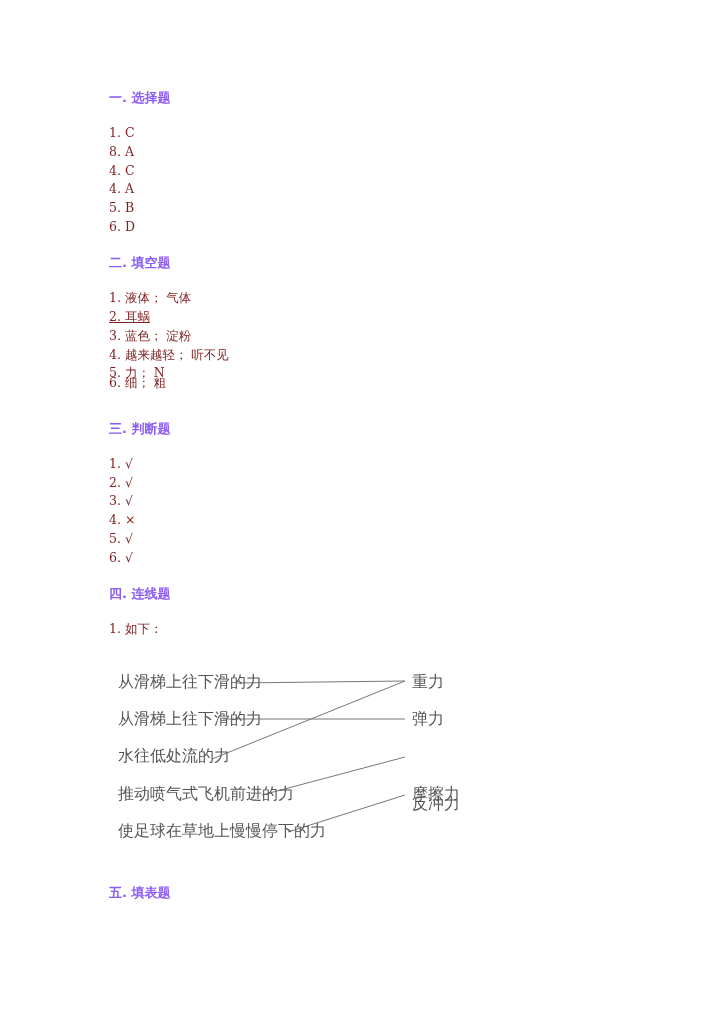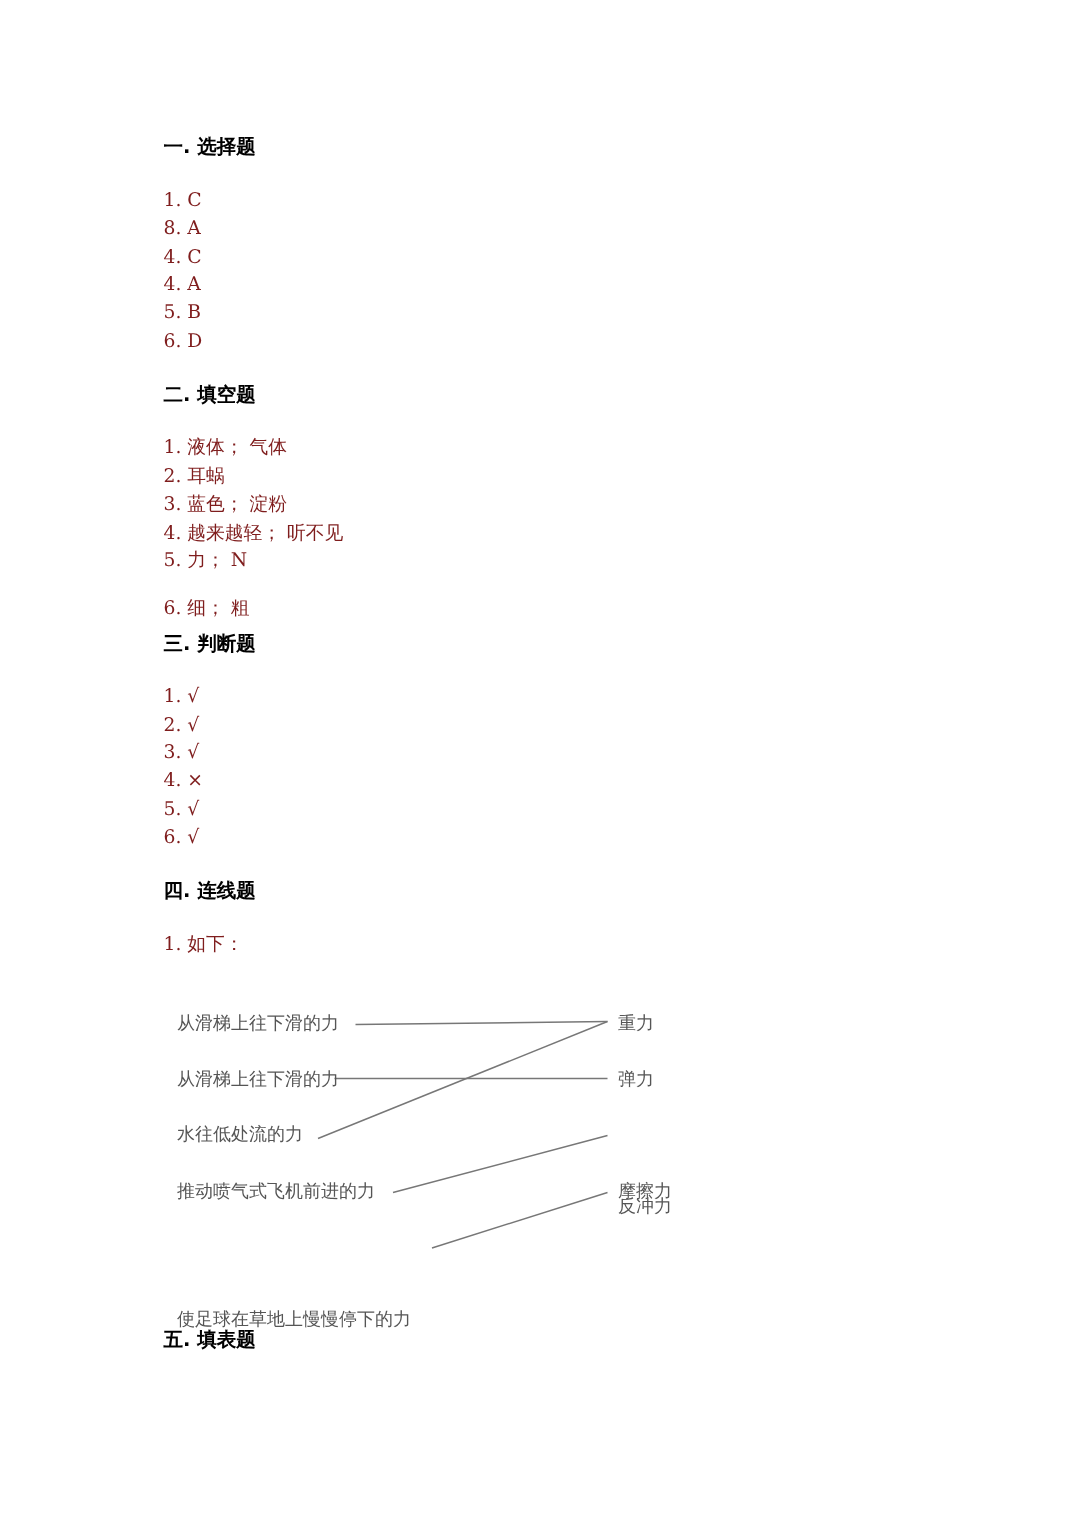--- a/index.html
+++ b/index.html
@@ -1,42 +1,42 @@
 <!DOCTYPE html>
 <html><head>
   <meta charset="utf-8">
   <style>
     html, body { margin:0; padding:0; background:#ffffff; }
     body { width:720px; height:1018px; position:relative; overflow:hidden;
            font-family: "DejaVu Serif", "Liberation Serif", serif; color:#333; }
-    .heading { position:absolute; left:109px; font-size:13px; font-weight:bold; color:#000000;
+    .heading { position:absolute; left:109px; font-size:13px; font-weight:bold; color:#8b5cf6;
                font-family: "DejaVu Sans", "Liberation Sans", sans-serif; }
     .item { position:absolute; left:109px; font-size:12.5px; color:#7f1d1d; line-height:18px; }
     .diagram { position:absolute; left:0; top:0; width:720px; height:1018px; }
-    .dlabel { position:absolute; font-size:12px; color:#555; white-space:nowrap; line-height:14px; }
+    .dlabel { position:absolute; font-size:16px; color:#555; white-space:nowrap; line-height:14px; }
     svg line { stroke:#777; stroke-width:1; }
   </style>
 </head>
 <body>
 
 <div class="heading" style="top:89px;">一. 选择题</div>
 <div class="item" style="top:124px;">1. C</div>
 <div class="item" style="top:143px;">8. A</div>
 <div class="item" style="top:162px;">4. C</div>
 <div class="item" style="top:180px;">4. A</div>
 <div class="item" style="top:199px;">5. B</div>
 <div class="item" style="top:218px;">6. D</div>
 
 <div class="heading" style="top:254px;">二. 填空题</div>
 <div class="item" style="top:289px;">1. 液体； 气体</div>
-<div class="item" style="top:308px;">2. 耳蜗</div>
+<div class="item" style="top:308px;text-decoration:underline;">2. 耳蜗</div>
 <div class="item" style="top:327px;">3. 蓝色； 淀粉</div>
 <div class="item" style="top:346px;">4. 越来越轻； 听不见</div>
 <div class="item" style="top:364px;">5. 力； N</div>
-<div class="item" style="top:396px;">6. 细； 粗</div>
+<div class="item" style="top:374px;">6. 细； 粗</div>
 
 <div class="heading" style="top:420px;">三. 判断题</div>
 <div class="item" style="top:455px;">1. √</div>
 <div class="item" style="top:474px;">2. √</div>
 <div class="item" style="top:492px;">3. √</div>
 <div class="item" style="top:511px;">4. ×</div>
 <div class="item" style="top:530px;">5. √</div>
 <div class="item" style="top:549px;">6. √</div>
 
 <div class="heading" style="top:585px;">四. 连线题</div>
@@ -47,20 +47,20 @@
     <line x1="237" y1="683" x2="405" y2="681"></line>
     <line x1="223" y1="719" x2="405" y2="719"></line>
     <line x1="212" y1="759" x2="405" y2="681"></line>
     <line x1="262" y1="795" x2="405" y2="757"></line>
     <line x1="288" y1="832" x2="405" y2="795"></line>
   </svg>
   <div class="dlabel" style="left:118px; top:675px;">从滑梯上往下滑的力</div>
   <div class="dlabel" style="left:118px; top:712px;">从滑梯上往下滑的力</div>
   <div class="dlabel" style="left:118px; top:749px;">水往低处流的力</div>
   <div class="dlabel" style="left:118px; top:787px;">推动喷气式飞机前进的力</div>
-  <div class="dlabel" style="left:118px; top:824px;margin-top:48px;">使足球在草地上慢慢停下的力</div>
+  <div class="dlabel" style="left:118px; top:824px;">使足球在草地上慢慢停下的力</div>
   <div class="dlabel" style="left:412px; top:675px;">重力</div>
   <div class="dlabel" style="left:412px; top:712px;">弹力</div>
   <div class="dlabel" style="left:412px; top:749px;margin-top:48px;">反冲力</div>
   <div class="dlabel" style="left:412px; top:787px;">摩擦力</div>
 </div>
 
 <div class="heading" style="top:884px;">五. 填表题</div>
 
 </body></html>

